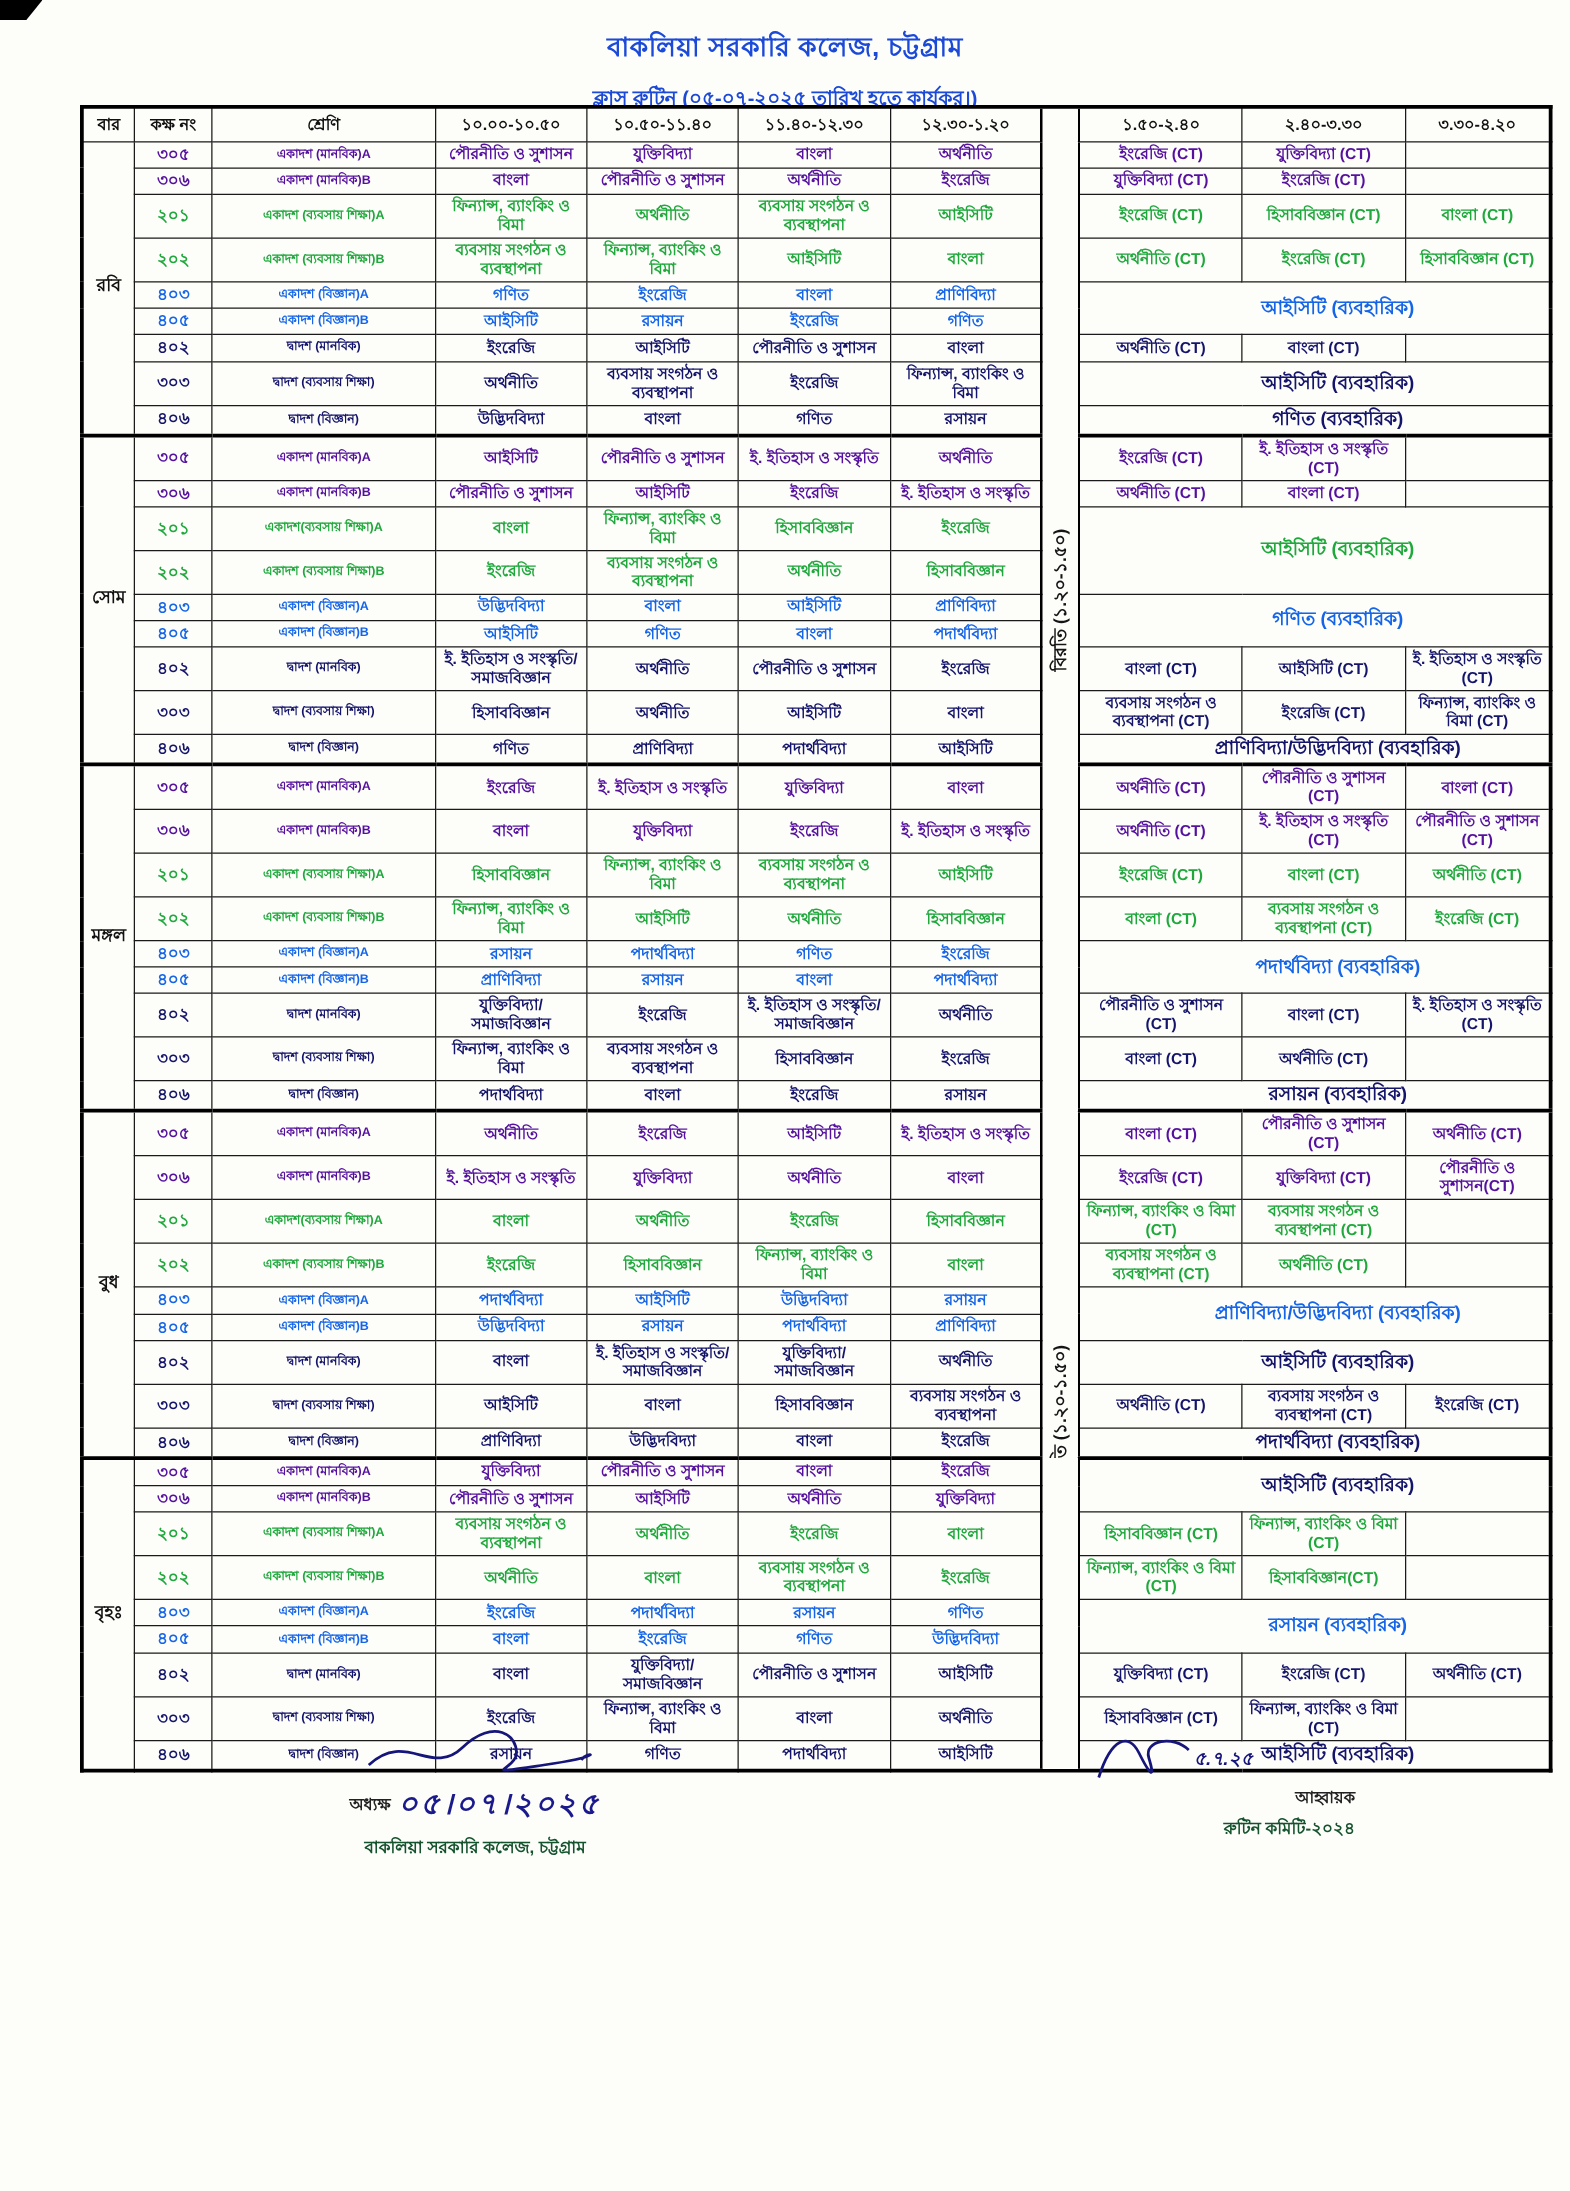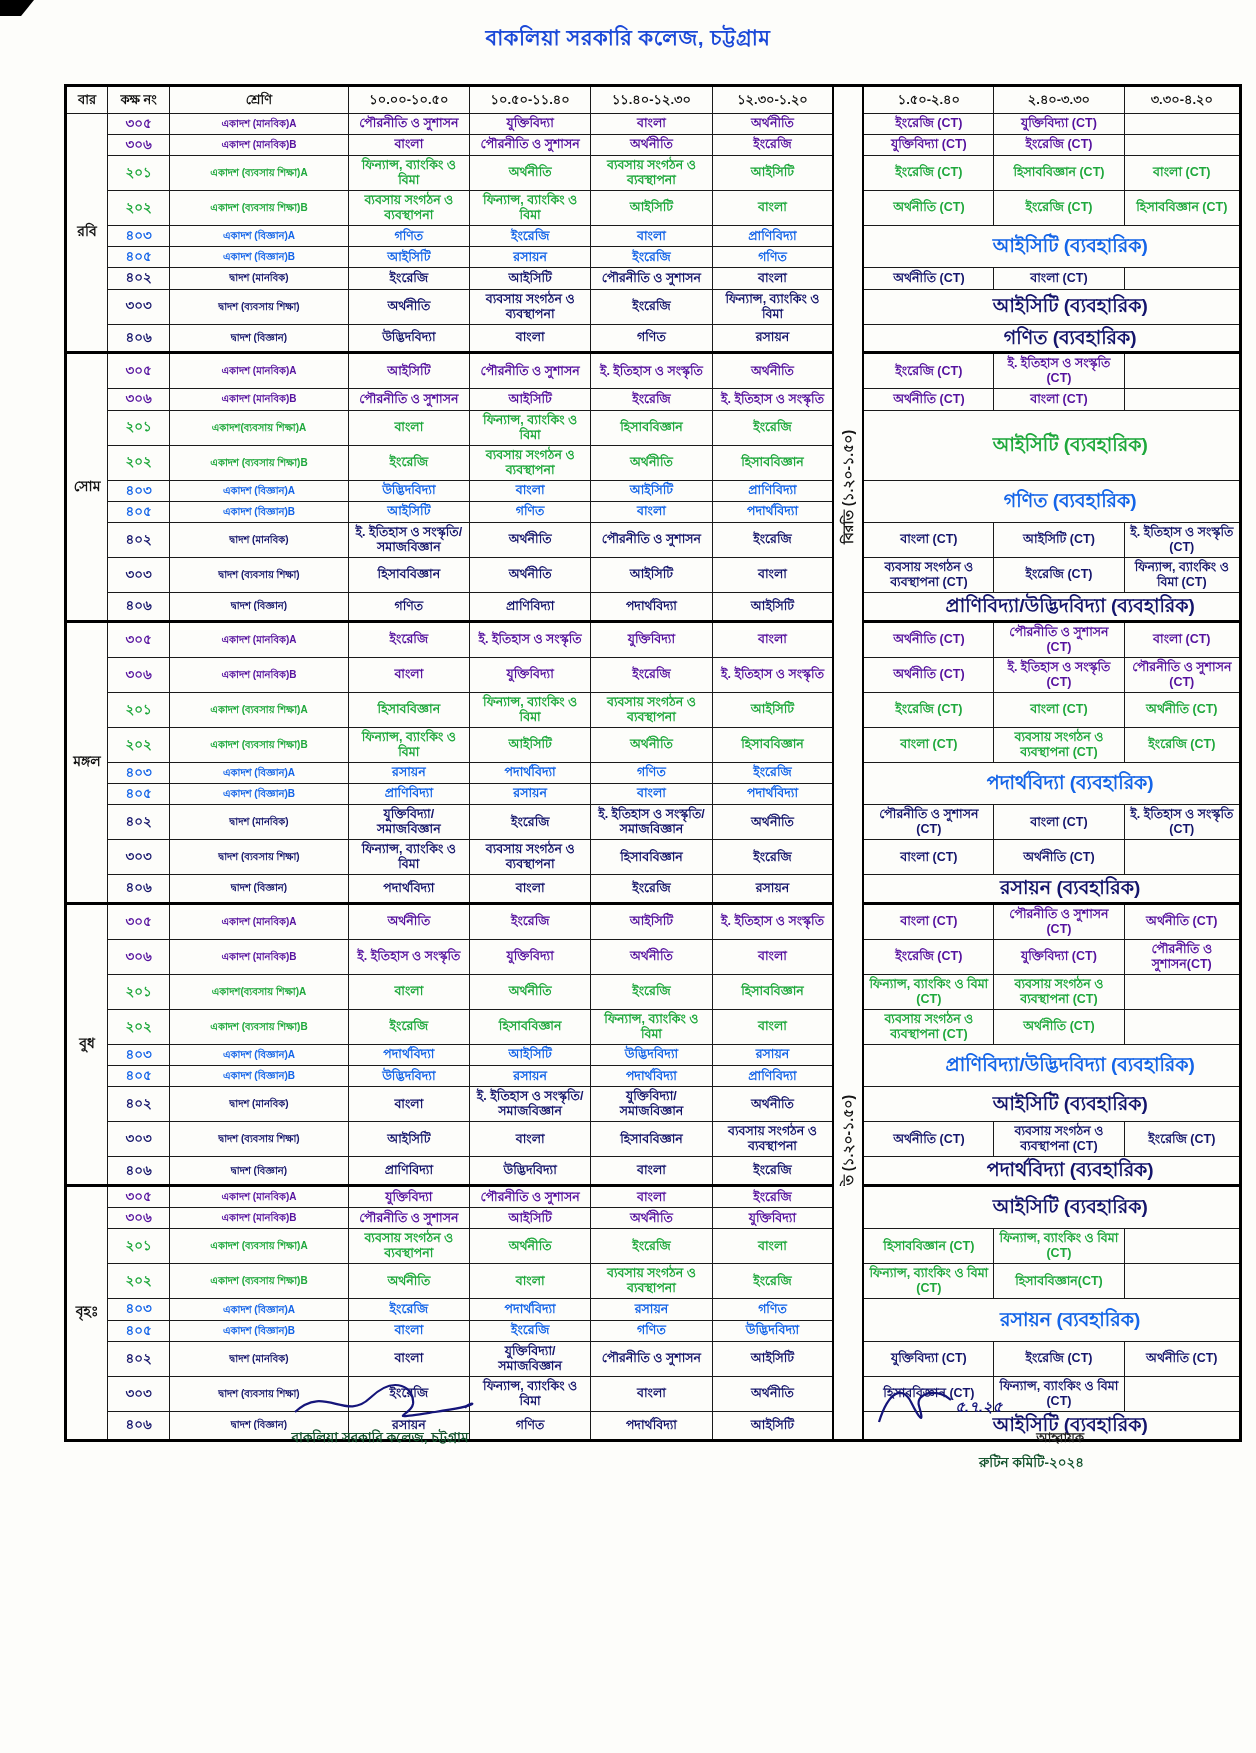--- a/index.html
+++ b/index.html
@@ -12,21 +12,21 @@
   .routine{font-size:16px;font-weight:bold;color:#1b49d8;text-decoration:underline;margin-top:9px;}
   .tablewrap{position:absolute;left:64px;top:84px;width:1178px;}
   table.routine-table{border-collapse:collapse;width:100%;table-layout:fixed;border:3px solid #000;}
   .routine-table th,.routine-table td{border:1px solid #1a1a1a;padding:2px 3px;text-align:center;
         vertical-align:middle;font-size:12.5px;line-height:1.2;word-wrap:break-word;}
   .routine-table th{font-size:13px;font-weight:bold;padding:5px 2px;background:#fdfdfa;}
   td.day{font-weight:bold;font-size:14px;background:#fdfdfa;font-family:Liberation Mono, monospace;}
   td.room{font-weight:bold;font-size:13.5px;}
   td.cls{font-weight:bold;font-size:10px;text-align:center;}
   td.subj{font-weight:bold;}
-  td.prac{font-weight:bold;font-size:19px;padding-left:40px;}
+  td.prac{font-weight:bold;font-size:15px;padding-left:40px;}
   tr.sec-top td{border-top:3px solid #000;}
   td.gap,th.gap{border-top:none!important;border-bottom:none!important;
         border-left:2px solid #000;border-right:2px solid #000;background:#fdfdfa;position:relative;padding:0;}
   th.gap{border-top:3px solid #000!important;}
   td.gap-last{border-bottom:3px solid #000!important;}
   .rot{position:absolute;left:50%;top:50%;transform:translate(-50%,-50%) rotate(-90deg);
         white-space:nowrap;font-size:14px;font-weight:bold;color:#151515;}
   .rot.low{top:88%;}
   .g-h{color:#55119e;}
   .g-b{color:#1fa83c;}
@@ -42,20 +42,21 @@
   .leftrow{display:flex;align-items:center;justify-content:center;gap:6px;}
 </style>
 </head>
 <body>
 
 <div class="page">
   <div class="corner-mark"></div>
 
   <div class="titlebox">
     <div class="college">বাকলিয়া সরকারি কলেজ, চট্টগ্রাম</div>
+    <div class="routine">ক্লাস রুটিন (০৫-০৭-২০২৫ তারিখ হতে কার্যকর।)</div>
   </div>
 
   <div class="tablewrap">
     <table class="routine-table">
       <colgroup>
         <col style="width:42px">
           <col style="width:62px">
           <col style="width:178px">
         <col style="width:121px">
           <col style="width:121px">
@@ -544,20 +545,24 @@
           </tr>
         </tbody>
     </table>
   </div>
 
   <div class="footer">
     <div class="sig-left">
       <svg class="scribble" width="190" height="42" viewBox="0 0 190 42">
         <path d="M10 30 C 40 2, 60 40, 85 16 S 130 6, 128 22 C 126 34, 96 38, 150 30 S 185 18, 180 26" stroke="#15157a" stroke-width="2.2" fill="none"></path>
       </svg>
+      <div class="leftrow">
+        <span class="roleline">অধ্যক্ষ</span>
+        <span class="handdate">০৫।০৭।২০২৫</span>
+      </div>
       <div class="orgline">বাকলিয়া সরকারি কলেজ, চট্টগ্রাম</div>
     </div>
     <div class="sig-right">
       <svg class="scribble" width="150" height="46" viewBox="0 0 150 46">
         <path d="M20 40 C 30 8, 44 4, 52 20 S 66 44, 60 24 C 56 10, 80 6, 92 18" stroke="#15157a" stroke-width="2.2" fill="none"></path>
         <text x="96" y="30" font-size="15" font-style="italic" font-weight="bold" fill="#15157a">৫.৭.২৫</text>
       </svg>
       <div class="roleline">আহ্বায়ক</div>
       <div class="orgline">রুটিন কমিটি-২০২৪</div>
     </div>

